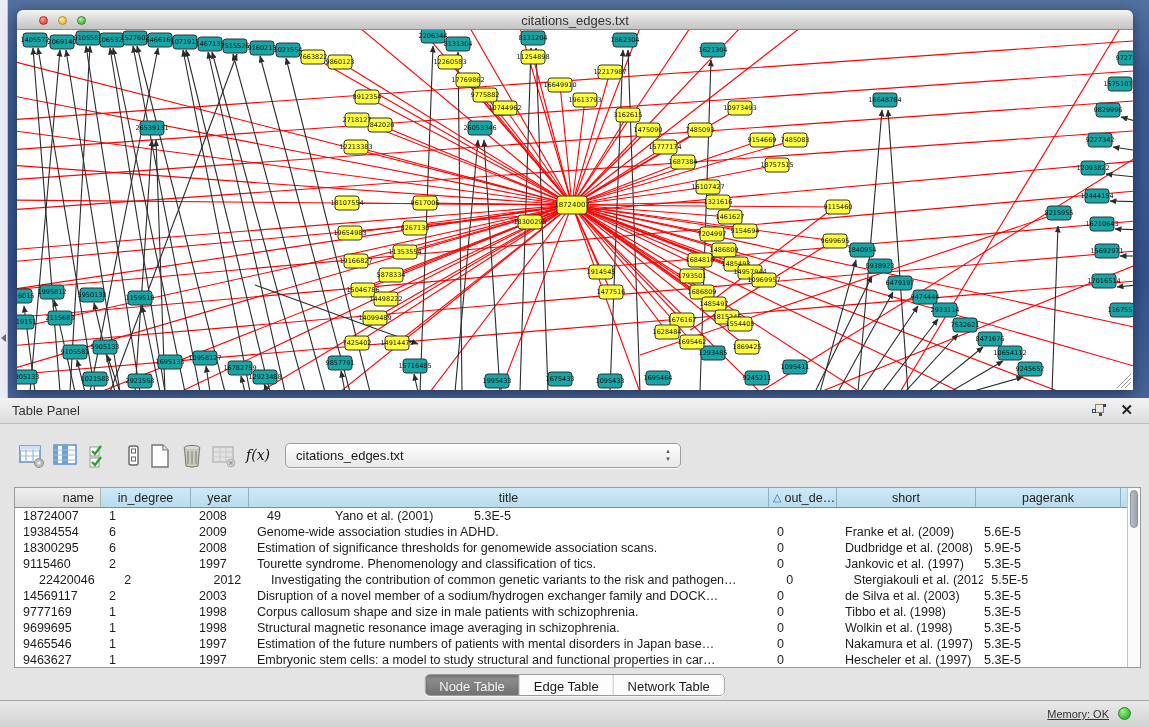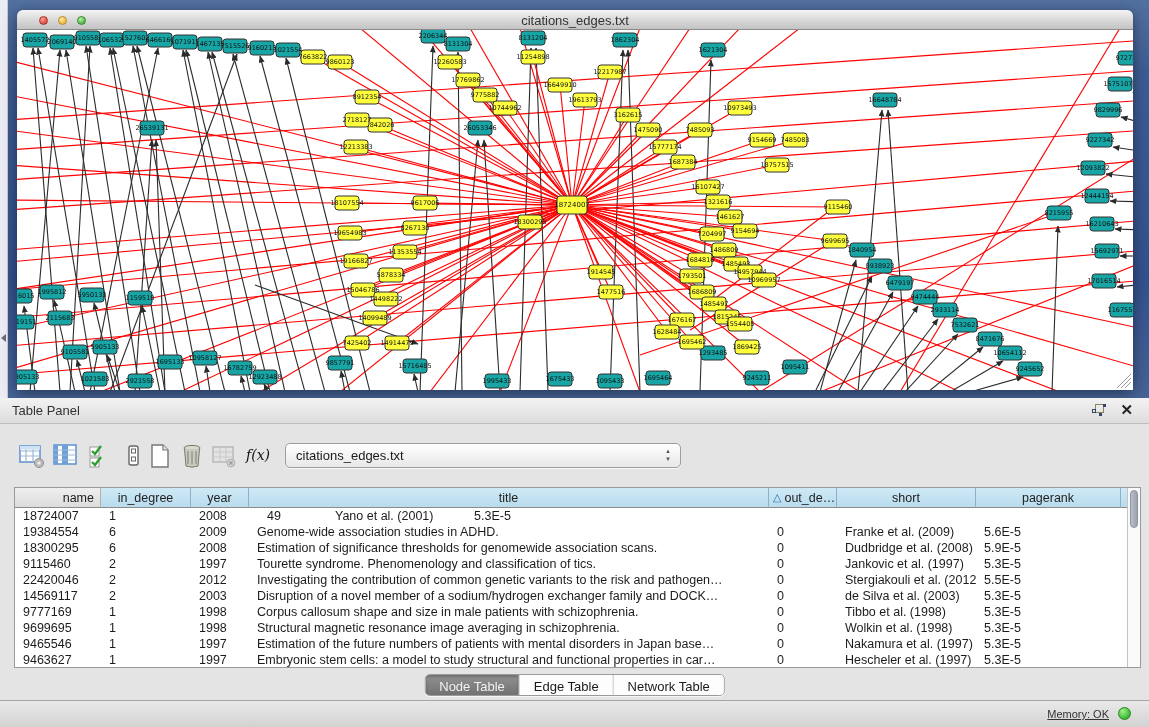--- a/index.html
+++ b/index.html
@@ -886,21 +886,21 @@
           <div class="tr">
             <div class="td" style="width: 86px;">9115460</div>
             <div class="td" style="width: 90px;">2</div>
             <div class="td" style="width: 58px;">1997</div>
             <div class="td" style="width: 520px;">Tourette syndrome. Phenomenology and classification of tics.</div>
             <div class="td" style="width: 68px;">0</div>
             <div class="td" style="width: 139px;">Jankovic et al. (1997)</div>
             <div class="td" style="width: 145px;">5.3E-5</div>
           </div>
           <div class="tr">
-            <div class="td" style="width: 86px;">22420046</div>
+            <div class="td" style="width: 86px; margin-left: 16px;">22420046</div>
             <div class="td" style="width: 90px;">2</div>
             <div class="td" style="width: 58px;">2012</div>
             <div class="td" style="width: 520px;">Investigating the contribution of common genetic variants to the risk and pathogen…</div>
             <div class="td" style="width: 68px;">0</div>
             <div class="td" style="width: 139px;">Stergiakouli et al. (2012)</div>
             <div class="td" style="width: 145px;">5.5E-5</div>
           </div>
           <div class="tr">
             <div class="td" style="width: 86px;">14569117</div>
             <div class="td" style="width: 90px;">2</div>

